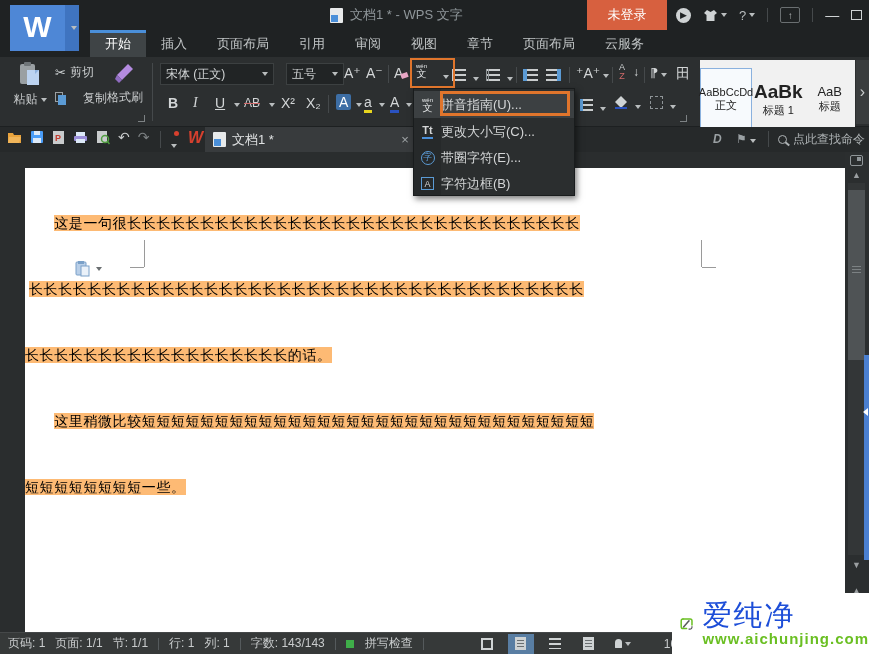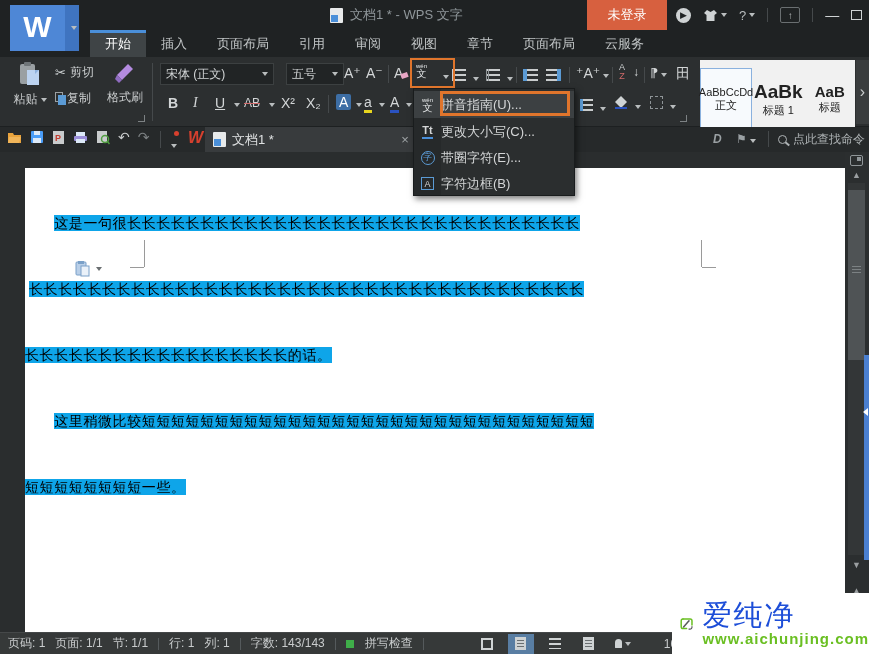--- a/index.html
+++ b/index.html
@@ -44,21 +44,21 @@
   #findcmd { color:#aeb3b5; font-size:12px; display:flex; align-items:center; gap:6px; }
   .mag { width:9px; height:9px; border:1.5px solid #aeb3b5; border-radius:50%; position:relative; display:inline-block; }
   .mag::after { content:""; position:absolute; width:5px; height:1.5px; background:#aeb3b5; right:-4px; bottom:-1px; transform:rotate(40deg); }
 
   
   #workspace { left:0; top:152px; width:869px; height:480px; background:#2a2d2e; }
   #page { left:25px; top:168px; width:820px; height:464px; background:#fff; }
   .cropmark-v { width:1px; background:#9a9a9a; }
   .cropmark-h { height:1px; background:#9a9a9a; }
   #doctext { left:120px; top:96px; width:562px; font-family:"DejaVu Sans","Liberation Sans",sans-serif; font-size:14px; letter-spacing:0.6px; line-height:22px; color:#000; white-space:pre; }
-  .docline .sel { background:#0ea5e9; }
+  .docline .sel { background:#fdba74; }
   
   #paste-float { left:50px; top:92px; display:flex; align-items:center; gap:3px; }
 
   
   #dropdown { left:413px; top:88px; width:162px; height:108px; background:#2b2e2f; border:1px solid #191c1d; box-shadow:2px 3px 6px rgba(0,0,0,.5); z-index:10; }
   #dropdown .icons { position:absolute; left:0; top:0; width:27px; height:100%; background:#26292a; }
   .menu-item { position:absolute; left:0; width:100%; height:27px; display:flex; align-items:center; color:#d4d6d7; font-size:13px; }
   .menu-item .mi-ico { width:27px; display:flex; align-items:center; justify-content:center; flex-shrink:0; }
   .menu-item.hl { background:#3c4042; }
   #annot-menu { left:440px; top:91px; width:130px; height:25px; border:3px solid #e0752c; z-index:12; }
@@ -147,21 +147,21 @@
     </svg>
     <div class="rb-btn" style="justify-content:center;">
         <span>粘贴</span>
         <span class="caret"></span>
       </div>
   </div>
   <div class="abs row" style="left:55px;top:7px;gap:4px;">
     <span style="color:#cfd3d4;font-size:13px;">✂</span>
     <span class="rb-btn">剪切</span>
   </div>
-  <div class="abs row" style="left:55px;top:33px;gap:0;">
+  <div class="abs row" style="left:55px;top:33px;gap:16px;">
     <span style="position:relative;width:12px;height:13px;display:inline-block;">
       <span style="position:absolute;left:0;top:0;width:8px;height:10px;border:1px solid #9aa0a3;"></span>
       <span style="position:absolute;left:3px;top:3px;width:8px;height:10px;background:#5b9bd5;"></span>
     </span>
     <span class="rb-btn">复制</span>
   </div>
   <div class="abs" style="left:103px;top:4px;width:44px;text-align:center;">
     <svg width="22" height="24" viewBox="0 0 22 24">
       <path d="M3 14 L14 3 L19 8 L8 19 Z" fill="#b48be0"></path>
         <path d="M3 14 L8 19 L5 22 L1 18 Z" fill="#8f6cc0"></path>
@@ -248,21 +248,21 @@
   <div class="abs sel-gallery row" style="left:700px;top:3px;width:155px;height:78px;gap:1px;">
     <div class="style-card selected">
       <span style="font-size:11px;">AaBbCcDd</span>
       <span style="font-size:11px;">正文</span>
     </div>
     <div class="style-card">
       <span style="font-size:19px;font-weight:bold;">AaBk</span>
       <span style="font-size:11px;">标题 1</span>
     </div>
     <div class="style-card">
-      <span style="font-size:15px;font-weight:bold;">AaB</span>
+      <span style="font-size:13px;font-weight:normal;">AaB</span>
       <span style="font-size:11px;">标题</span>
     </div>
   </div>
   <div class="abs" style="left:856px;top:3px;width:13px;height:64px;background:#3a3d3e;color:#c9cccd;display:flex;align-items:center;justify-content:center;">›</div>
 </div>
 
 <div id="annot-btn" class="abs"></div>
 
 <div id="quickbar" class="abs"></div>
 <div class="abs row" style="left:7px;top:129px;gap:8px;">

